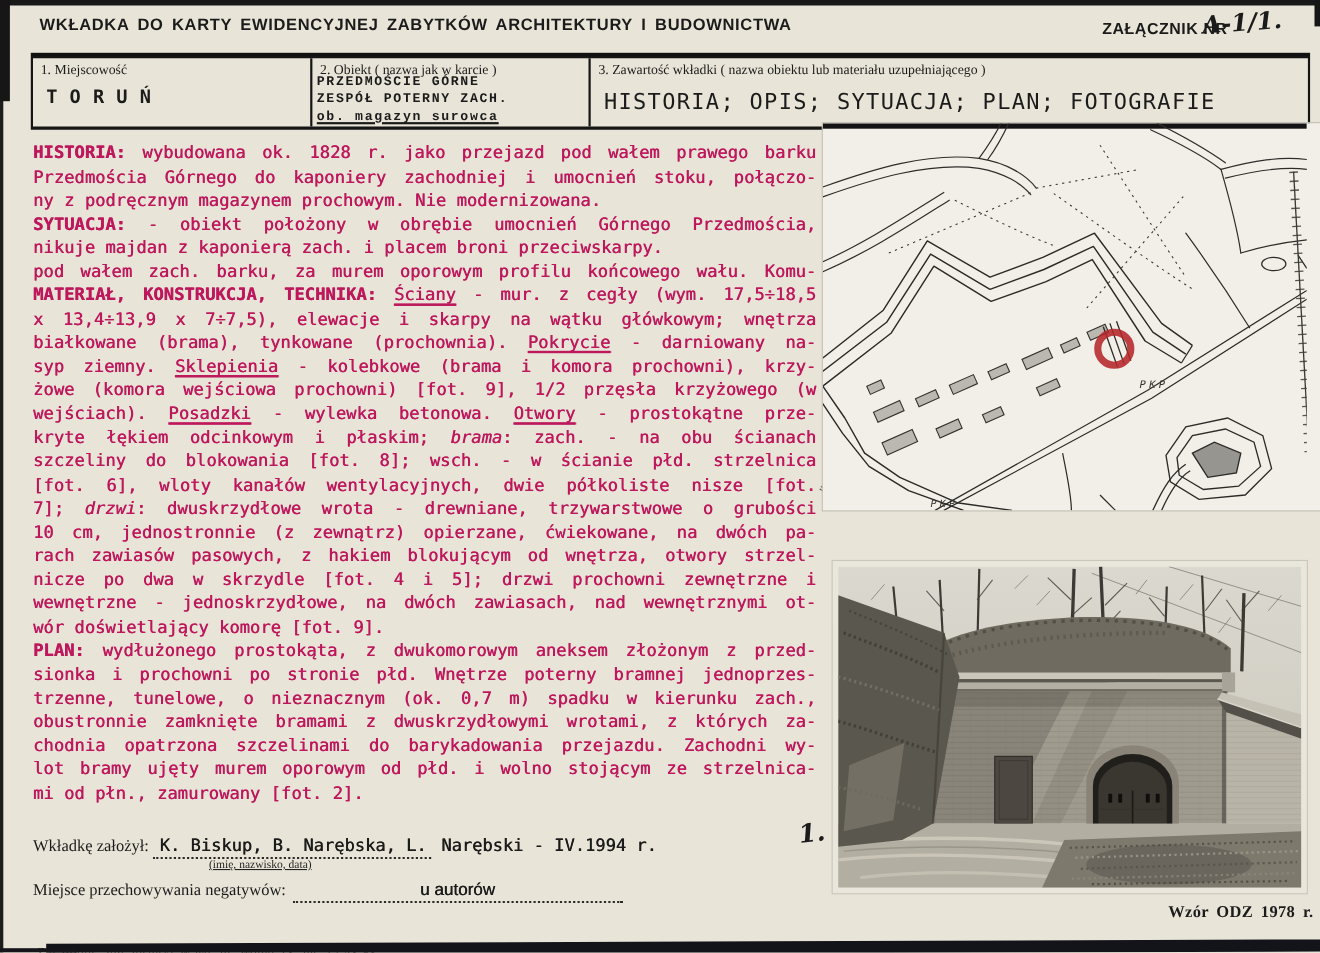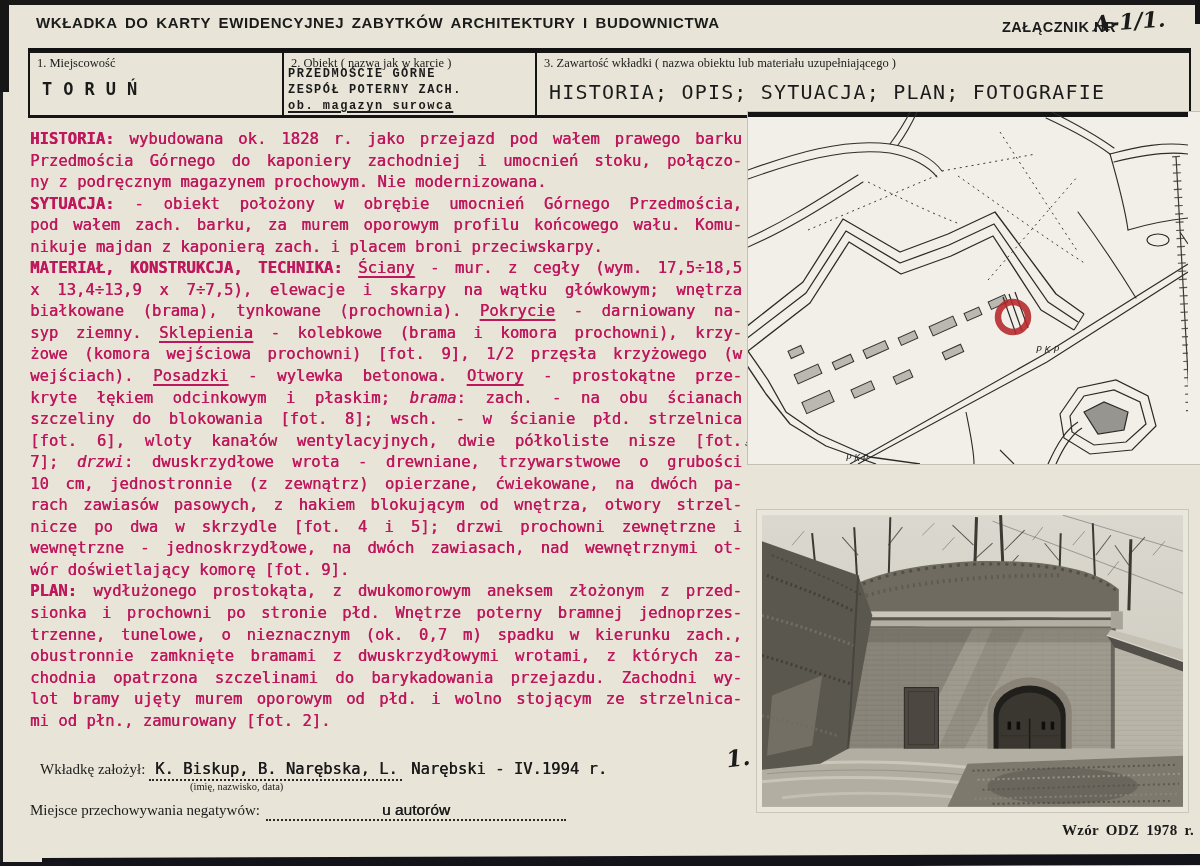--- a/index.html
+++ b/index.html
@@ -63,25 +63,25 @@
 
   
   .photo-wrap{left:757px;top:510px;width:431px;height:302px;background:#e9e7dc;
     padding:0;box-shadow:0 0 0 1px #c9c6ba;}
   .photo-wrap svg{display:block;margin:5px;}
 
   .hand-one{left:726px;top:744px;font-family:"DejaVu Serif",serif;font-style:italic;
     font-weight:bold;font-size:23px;transform:rotate(-7deg);}
 
   
-  .founder{left:40px;top:760px;font-size:15px;white-space:nowrap;}
+  .founder{left:30px;top:760px;font-size:15px;white-space:nowrap;}
   .founder .typed{font-family:"DejaVu Sans Mono",monospace;font-size:15.5px;
     text-shadow:0.4px 0 0 currentColor;}
   .founder .dotted{border-bottom:2px dotted #2a2a2a;padding:0 4px 1px 6px;}
-  .founder-cap{left:190px;top:781px;font-size:10.5px;color:#222;}
+  .founder-cap{left:190px;top:781px;font-size:10.5px;color:#222;text-decoration:underline;}
   .negatives{left:30px;top:801px;font-size:15px;white-space:nowrap;}
   .negatives .dotline{display:inline-block;border-bottom:2px dotted #2a2a2a;width:300px;
     text-align:center;font-family:Liberation Sans, sans-serif;font-size:15.5px;
     text-shadow:0.4px 0 0 currentColor;padding-bottom:0px;margin-left:6px;}
   .printer{left:33px;top:859px;font-style:italic;font-size:12.5px;color:#1f1f1f;word-spacing:2px;}
   .wzor{left:1062px;top:822px;font-weight:bold;font-size:15px;letter-spacing:0.3px;word-spacing:3px;}
 </style>
 </head>
 <body>
 
@@ -107,22 +107,22 @@
     <div class="lbl">3. Zawartość wkładki ( nazwa obiektu lub materiału uzupełniającego )</div>
     <div class="val">HISTORIA; OPIS; SYTUACJA; PLAN; FOTOGRAFIE</div>
   </div>
 </div>
 
 <div class="abs bodytext">
     <div class="bline"><span class="b">HISTORIA:</span><span> wybudowana ok. 1828 r. jako przejazd pod wałem prawego barku</span></div>
     <div class="bline"><span>Przedmościa Górnego do kaponiery zachodniej i umocnień stoku, połączo-</span></div>
     <div class="bline end"><span>ny z podręcznym magazynem prochowym. Nie modernizowana.</span></div>
     <div class="bline"><span class="b">SYTUACJA:</span><span> - obiekt położony w obrębie umocnień Górnego Przedmościa,</span></div>
+    <div class="bline end"><span>nikuje majdan z kaponierą zach. i placem broni przeciwskarpy.</span></div>
     <div class="bline"><span>pod wałem zach. barku, za murem oporowym profilu końcowego wału. Komu-</span></div>
-    <div class="bline end"><span>nikuje majdan z kaponierą zach. i placem broni przeciwskarpy.</span></div>
     <div class="bline"><span class="b">MATERIAŁ, KONSTRUKCJA, TECHNIKA: </span><span class="u">Ściany</span><span> - mur. z cegły (wym. 17,5÷18,5</span></div>
     <div class="bline"><span>x 13,4÷13,9 x 7÷7,5), elewacje i skarpy na wątku główkowym; wnętrza</span></div>
     <div class="bline"><span>białkowane (brama), tynkowane (prochownia). </span><span class="u">Pokrycie</span><span> - darniowany na-</span></div>
     <div class="bline"><span>syp ziemny. </span><span class="u">Sklepienia</span><span> - kolebkowe (brama i komora prochowni), krzy-</span></div>
     <div class="bline"><span>żowe (komora wejściowa prochowni) [fot. 9], 1/2 przęsła krzyżowego (w</span></div>
     <div class="bline"><span>wejściach). </span><span class="u">Posadzki</span><span> - wylewka betonowa. </span><span class="u">Otwory</span><span> - prostokątne prze-</span></div>
     <div class="bline"><span>kryte łękiem odcinkowym i płaskim; </span><span class="i">brama</span><span>: zach. - na obu ścianach</span></div>
     <div class="bline"><span>szczeliny do blokowania [fot. 8]; wsch. - w ścianie płd. strzelnica</span></div>
     <div class="bline"><span>[fot. 6], wloty kanałów wentylacyjnych, dwie półkoliste nisze [fot.</span></div>
     <div class="bline"><span>7]; </span><span class="i">drzwi</span><span>: dwuskrzydłowe wrota - drewniane, trzywarstwowe o grubości</span></div>

